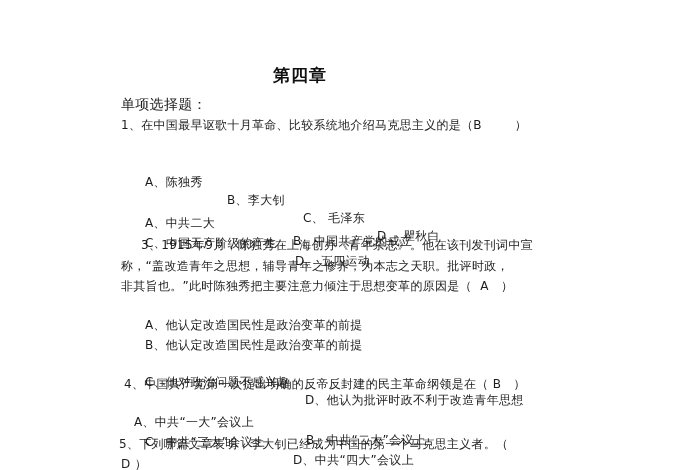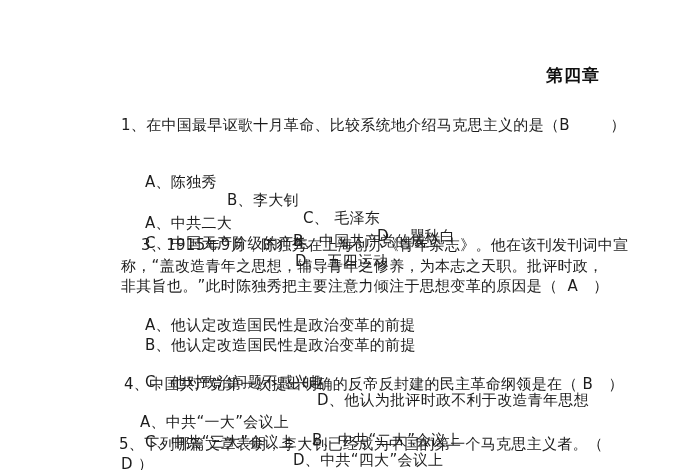--- a/index.html
+++ b/index.html
@@ -3,35 +3,36 @@
 <meta charset="utf-8">
 <style>
   html, body { margin:0; padding:0; }
   body {
     width:700px; height:470px; overflow:hidden; background:#ffffff;
     font-family: "DejaVu Sans", "Liberation Sans", sans-serif;
     color:#1a1a1a; position:relative;
   }
   .page { position:absolute; left:0; top:0; width:700px; height:470px; }
   .title {
-    position:absolute; left:0; width:600px; top:64px; text-align:right;
+    position:absolute; left:0; width:600px; top:64px; text-align:center;
     font-size:17px; font-weight:bold; letter-spacing:1px; color:#111;
   }
   .line {
-    position:absolute; font-size:15px; line-height:18px; white-space:pre;
+    position:absolute; font-size:12px; line-height:18px; white-space:pre;
     color:#1c1c1c; letter-spacing:0.3px;
   }
   .opt { position:absolute; }
 </style>
 </head>
 <body>
 
 <div class="page">
   <div class="title">第四章</div>
 
+  <div class="line" style="left:121px; top:95px; font-size:14px;">单项选择题：</div>
 
   <div class="line" style="left:121px; top:116px;">1、在中国最早讴歌十月革命、比较系统地介绍马克思主义的是（B        ）</div>
   <div class="line" style="left:145px; top:155px; width:460px; height:18px;">
     <span class="opt" style="left:0px;">A、陈独秀</span>
     <span class="opt" style="left:82px;">B、李大钊</span>
     <span class="opt" style="left:158px;">C、 毛泽东</span>
     <span class="opt" style="left:232px;">D、 瞿秋白</span>
   </div>
 
   <div class="line" style="left:145px; top:196px; width:460px; height:18px;">
@@ -43,25 +44,25 @@
     <span class="opt" style="left:150px;">D、 五四运动</span>
   </div>
 
   <div class="line" style="left:121px; top:236px;margin-left:20px;">3、1915年9月，陈独秀在上海创办《青年杂志》。他在该刊发刊词中宣</div>
   <div class="line" style="left:121px; top:257px;text-align:center;">称，“盖改造青年之思想，辅导青年之修养，为本志之天职。批评时政，</div>
   <div class="line" style="left:121px; top:277px;">非其旨也。”此时陈独秀把主要注意力倾注于思想变革的原因是（  A   ）</div>
   <div class="line" style="left:145px; top:316px;">A、他认定改造国民性是政治变革的前提</div>
   <div class="line" style="left:145px; top:336px;">B、他认定改造国民性是政治变革的前提</div>
   <div class="line" style="left:145px; top:355px; width:460px; height:18px;">
     <span class="opt" style="left:0px;">C、他对政治问题不感兴趣</span>
-    <span class="opt" style="left:172px;text-align:center;">D、他认为批评时政不利于改造青年思想</span>
+    <span class="opt" style="left:160px;text-align:center;">D、他认为批评时政不利于改造青年思想</span>
   </div>
 
   <div class="line" style="left:124px; top:375px;">4、中国共产党第一次提出明确的反帝反封建的民主革命纲领是在（ B   ）</div>
-  <div class="line" style="left:140px; top:395px; width:460px; height:18px;">
+  <div class="line" style="left:134px; top:395px; width:460px; height:18px;">
     <span class="opt" style="left:0px;">A、中共“一大”会议上</span>
     <span class="opt" style="left:172px;">B、中共“二大”会议上</span>
   </div>
   <div class="line" style="left:145px; top:415px; width:460px; height:18px;">
     <span class="opt" style="left:0px;">C、中共“三大”会议上</span>
     <span class="opt" style="left:148px;text-align:right;">D、中共“四大”会议上</span>
   </div>
 
   <div class="line" style="left:119px; top:435px;">5、下列哪篇文章表明，李大钊已经成为中国的第一个马克思主义者。（</div>
   <div class="line" style="left:121px; top:455px;">D ）</div>

